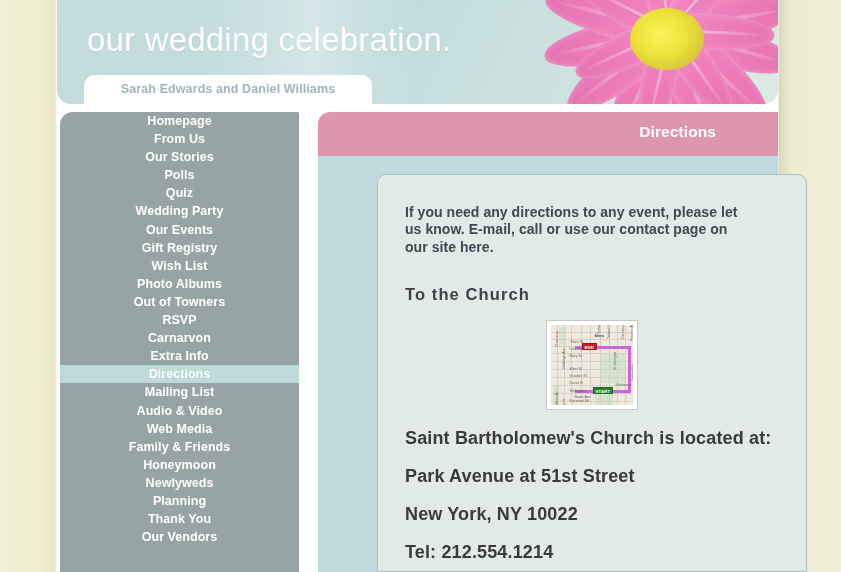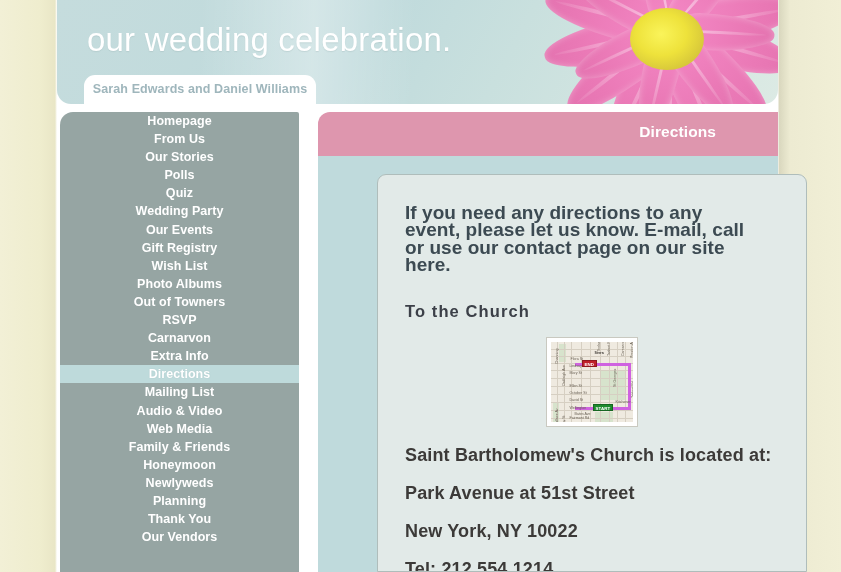--- a/index.html
+++ b/index.html
@@ -111,21 +111,21 @@
     height: 80%;
     border-radius: 50%;
     background: linear-gradient(to bottom, rgba(255,255,255,.52), rgba(255,255,255,.06));
   }
   #flower .petal.in { height: 104px; width: 37px; left: 130px; }
 
   #banner-plaque {
     position: absolute;
     left: 27px;
     bottom: 0;
-    width: 232px;
+    width: 288px;
     height: 29px;
     background: #FFFFFF;
     border-top-left-radius: 11px;
     border-top-right-radius: 11px;
     z-index: 8;
   }
   #banner-plaque span {
     display: block;
     text-align: center;
     line-height: 29px;
@@ -212,21 +212,21 @@
     background: #E2EAE8;
     border: 1px solid #AFBDBB;
     border-top-left-radius: 9px;
     border-top-right-radius: 9px;
     overflow: hidden;
   }
 
   .panel-inner { padding: 29px 28px 0 27px; }
 
   #intro-text {
-    font-size: 19px;
+    font-size: 14px;
     font-weight: bold;
     line-height: 17.3px;
     color: #3C4A52;
     letter-spacing: .05px;
     width: 340px;
   }
 
   #section-heading {
     margin-top: 29px;
     font-size: 16.5px;

